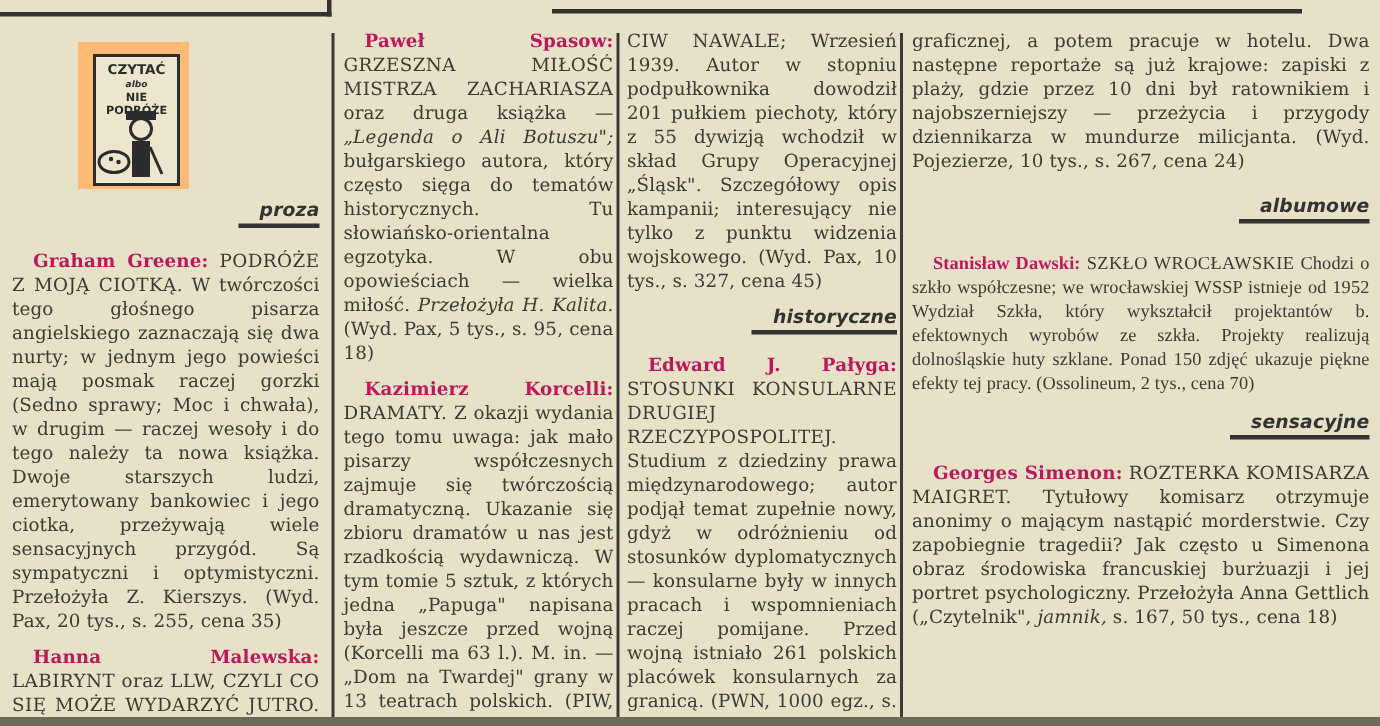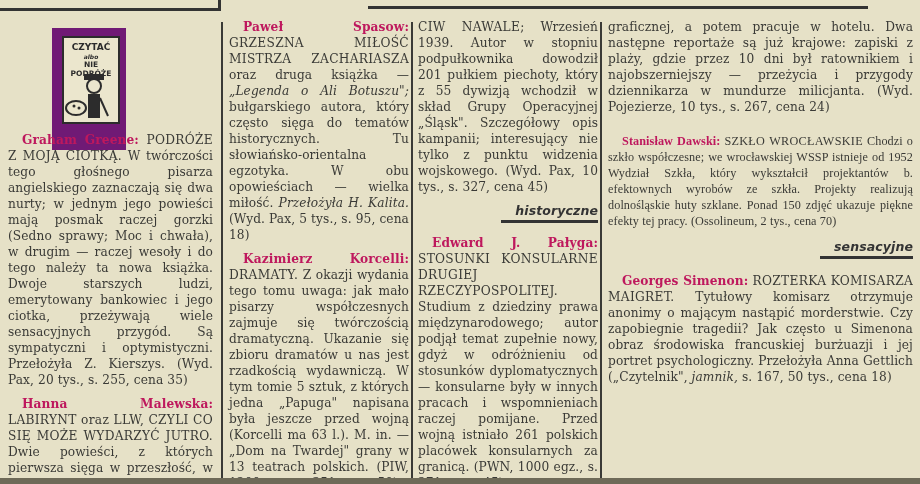--- a/index.html
+++ b/index.html
@@ -80,22 +80,22 @@
     }
     .section-head span {
       display: inline-block;
       border-bottom: 3px solid #333;
       padding-bottom: 1px;
       padding-left: 14px;
     }
     .logo {
       position: absolute;
       left: 52px; top: 28px;
-      width: 74px; height: 122px;
-      background: #701a75;
+      width: 74px; height: 98px;
+      background: #fdba74;
     }
     .logo-card {
       position: absolute;
       left: 10px; top: 8px;
       width: 54px; height: 84px;
       border: 2px solid #2c2c2c;
       background: #ebe6cd;
     }
     .logo-text {
       position: absolute;
@@ -128,20 +128,23 @@
         <path d="M24 24 L36 24 L36 48 L24 48 Z" fill="#2c2c2c"></path>
         <line x1="36" y1="28" x2="44" y2="46" stroke="#2c2c2c" stroke-width="2"></line>
         <ellipse cx="12" cy="38" rx="10" ry="7" fill="#ebe6cd" stroke="#2c2c2c" stroke-width="2"></ellipse>
         <circle cx="10" cy="36" r="1.5" fill="#2c2c2c"></circle>
         <circle cx="15" cy="38" r="1.5" fill="#2c2c2c"></circle>
       </svg>
     </div>
   </div>
 
   <div class="col col1" style="top:132px;">
+    <div class="section-head" style="margin-top:0; margin-bottom:14px;">
+      <span>proza</span>
+    </div>
     <div class="entry" style="text-indent:14px;">
       <span class="author">Graham Greene:</span>
       <span class="ttl">PODRÓŻE Z MOJĄ CIOTKĄ.</span>
       <span>W twórczości tego głośnego pisarza angielskiego zaznaczają się dwa nurty; w jednym jego powieści mają posmak raczej gorzki (Sedno sprawy; Moc i chwała), w drugim — raczej wesoły i do tego należy ta nowa książka. Dwoje starszych ludzi, emerytowany bankowiec i jego ciotka, przeżywają wiele sensacyjnych przygód. Są sympatyczni i optymistyczni. Przełożyła Z. Kierszys. (Wyd. Pax, 20 tys., s. 255, cena 35)</span>
     </div>
     <div class="entry" style="text-indent:14px;">
       <span class="author">Hanna Malewska:</span>
       <span class="ttl">LABIRYNT oraz LLW, CZYLI CO SIĘ MOŻE WYDARZYĆ JUTRO.</span>
       <span>Dwie powieści, z których pierwsza sięga w przeszłość, w czasy antyczne, a druga wybiega w przyszłość: Jej początek:</span>
       
@@ -179,20 +182,23 @@
       <span class="ttl">STOSUNKI KONSULARNE DRUGIEJ RZECZYPOSPOLITEJ.</span>
       <span>Studium z dziedziny prawa międzynarodowego; autor podjął temat zupełnie nowy, gdyż w odróżnieniu od stosunków dyplomatycznych — konsularne były w innych pracach i wspomnieniach raczej pomijane. Przed wojną istniało 261 polskich placówek konsularnych za granicą. (PWN, 1000 egz., s. 271, cena 45)</span>
     </div>
 
   </div>
 
   <div class="col col4" style="top:19px; left:608px; width:305px;">
     <div class="entry">
       <span>graficznej, a potem pracuje w hotelu. Dwa następne reportaże są już krajowe: zapiski z plaży, gdzie przez 10 dni był ratownikiem i najobszerniejszy — przeżycia i przygody dziennikarza w mundurze milicjanta. (Wyd. Pojezierze, 10 tys., s. 267, cena 24)</span>
     </div>
+    <div class="section-head" style="margin-top:14px;">
+      <span>albumowe</span>
+    </div>
     <div class="entry" style="text-indent:14px; margin-top:18px;font-family:Liberation Serif, serif;">
       <span class="author">Stanisław Dawski:</span>
       <span class="ttl">SZKŁO WROCŁAWSKIE</span>
       <span>Chodzi o szkło współczesne; we wrocławskiej WSSP istnieje od 1952 Wydział Szkła, który wykształcił projektantów b. efektownych wyrobów ze szkła. Projekty realizują dolnośląskie huty szklane. Ponad 150 zdjęć ukazuje piękne efekty tej pracy. (Ossolineum, 2 tys., cena 70)</span>
     </div>
     <div class="section-head" style="">
       <span>sensacyjne</span>
     </div>
     <div class="entry" style="text-indent:14px; margin-top:14px;">
       <span class="author">Georges Simenon:</span>

